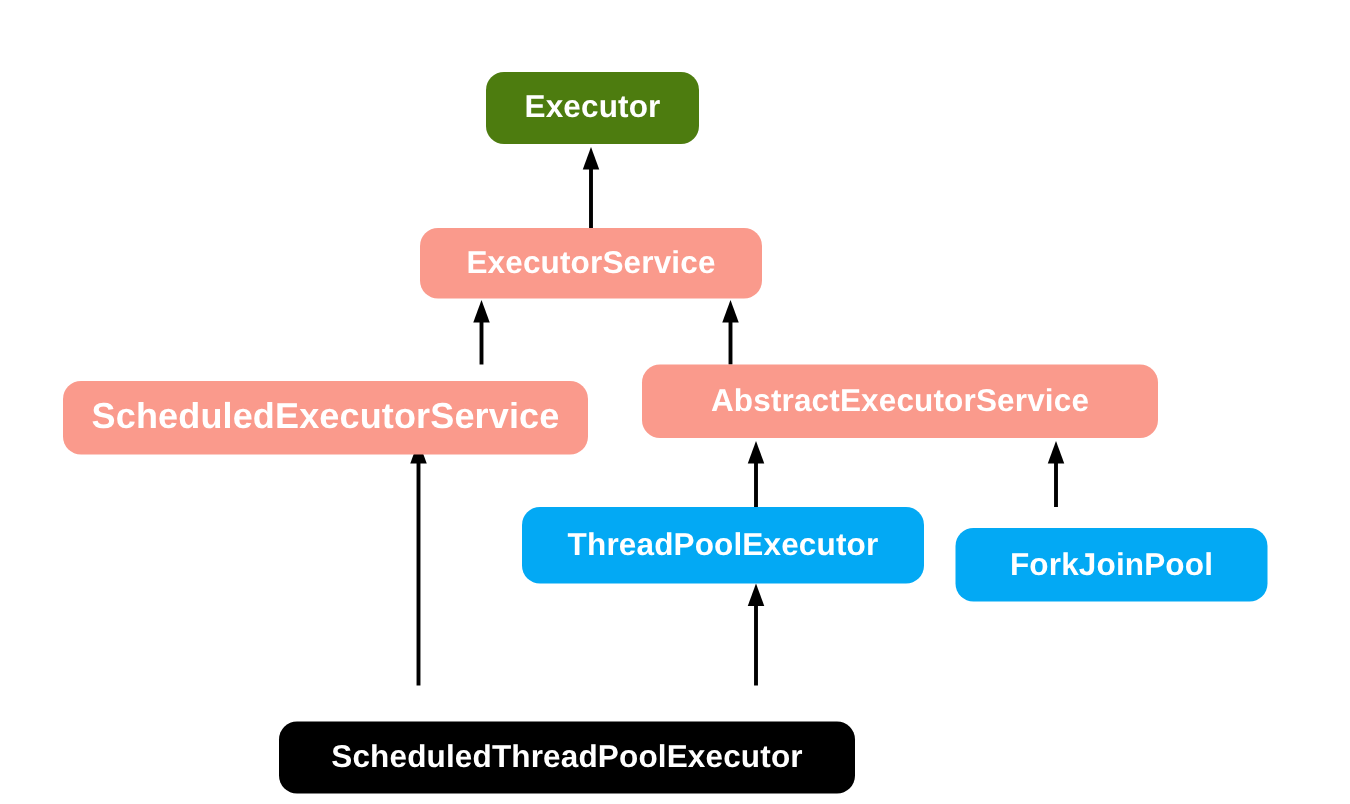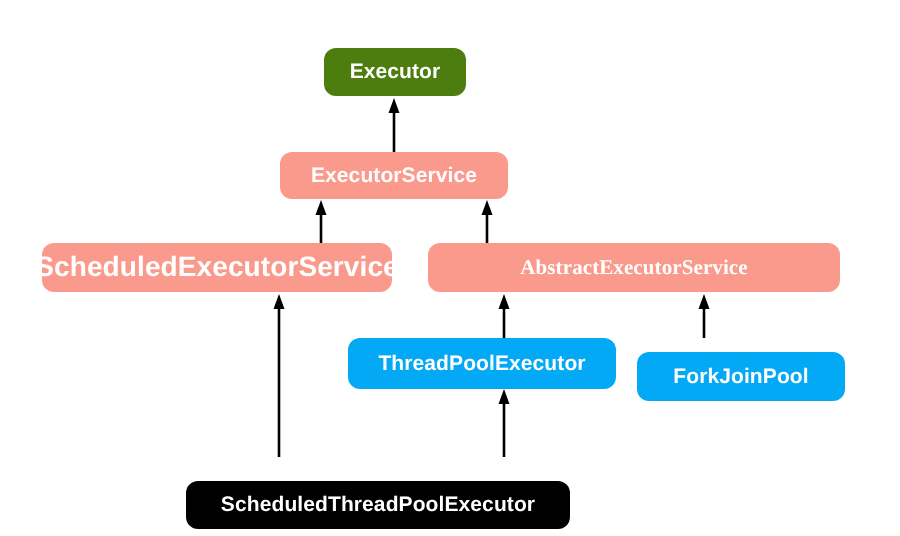--- a/index.html
+++ b/index.html
@@ -82,24 +82,24 @@
       </g>
     </svg>
 
   <div id="node-layer">
       <div class="node-box" style="left: 324px; top: 48px; width: 142px; height: 48px; background: #4d7c0f; font-size: 21px;">
         <span class="node-label">Executor</span>
       </div>
       <div class="node-box" style="left: 280px; top: 152px; width: 228px; height: 47px; background: rgb(250, 154, 140); font-size: 21px; text-align: center;">
         <span class="node-label">ExecutorService</span>
       </div>
-      <div class="node-box" style="left: 42px; top: 243px; width: 350px; height: 49px; background: rgb(250, 154, 140); font-size: 28px;">
+      <div class="node-box" style="left: 42px; top: 254px; width: 350px; height: 49px; background: rgb(250, 154, 140); font-size: 24px;">
         <span class="node-label">ScheduledExecutorService</span>
       </div>
-      <div class="node-box" style="left: 428px; top: 243px; width: 412px; height: 49px; background: rgb(250, 154, 140); font-size: 21px; font-family: Liberation Serif, serif;">
+      <div class="node-box" style="left: 428px; top: 243px; width: 344px; height: 49px; background: rgb(250, 154, 140); font-size: 21px;">
         <span class="node-label">AbstractExecutorService</span>
       </div>
       <div class="node-box" style="left: 348px; top: 338px; width: 268px; height: 51px; background: rgb(3, 169, 244); font-size: 21px;">
         <span class="node-label">ThreadPoolExecutor</span>
       </div>
       <div class="node-box" style="left: 637px; top: 352px; width: 208px; height: 49px; background: rgb(3, 169, 244); font-size: 21px;">
         <span class="node-label">ForkJoinPool</span>
       </div>
       <div class="node-box" style="left: 186px; top: 481px; width: 384px; height: 48px; background: #000000; font-size: 21px;">
         <span class="node-label">ScheduledThreadPoolExecutor</span>

